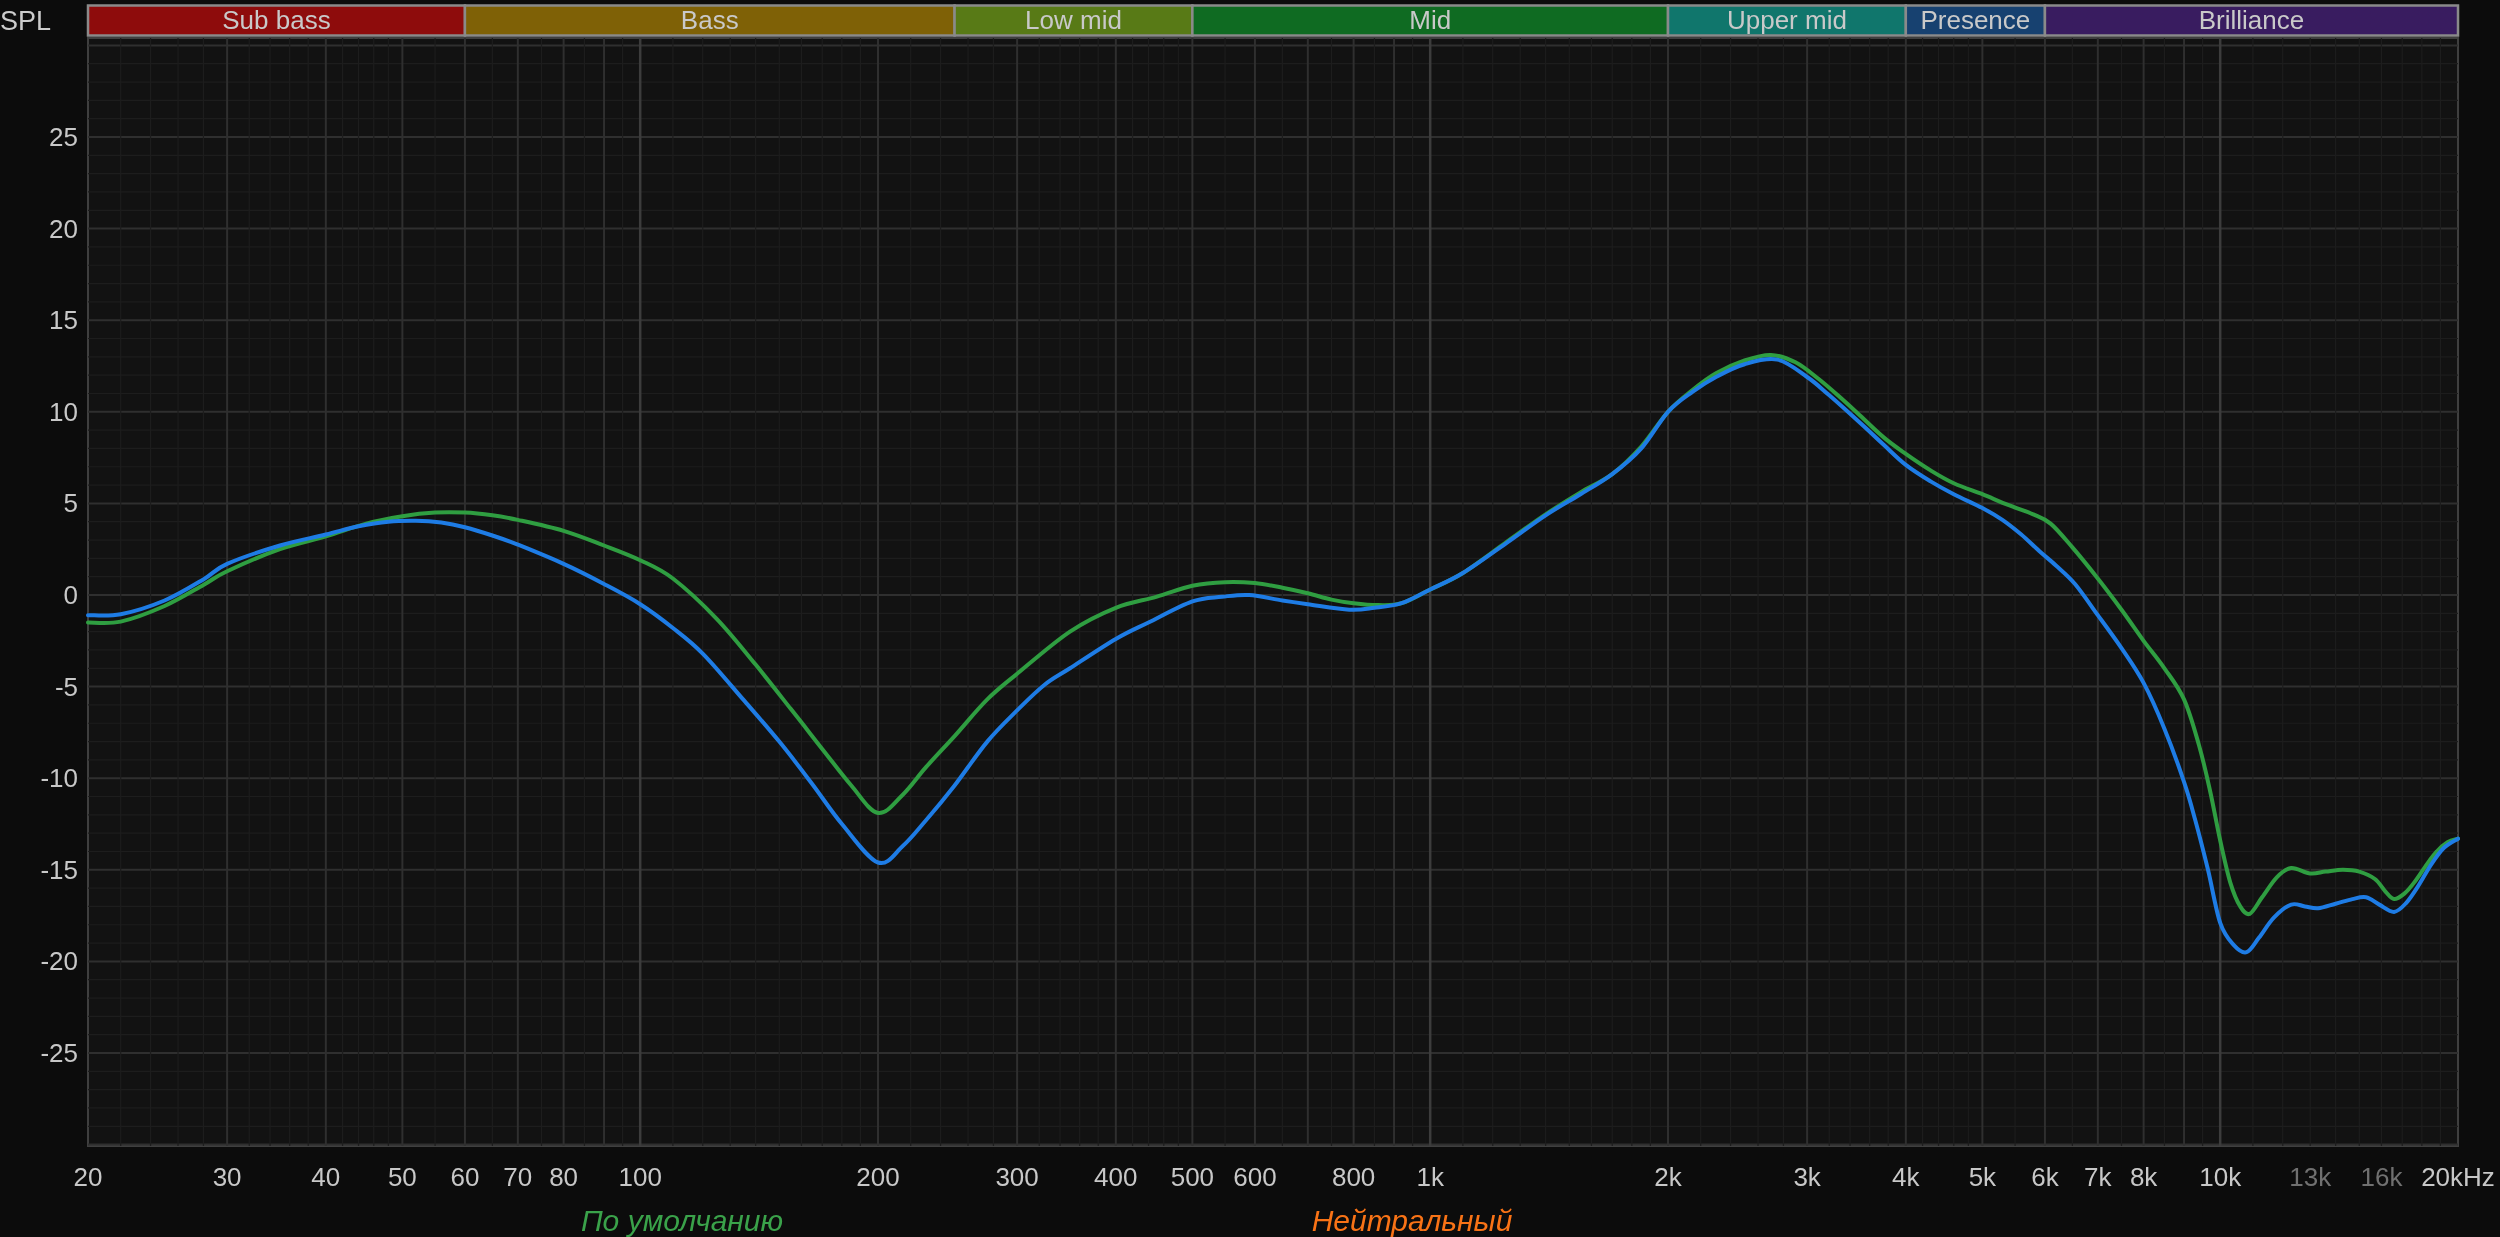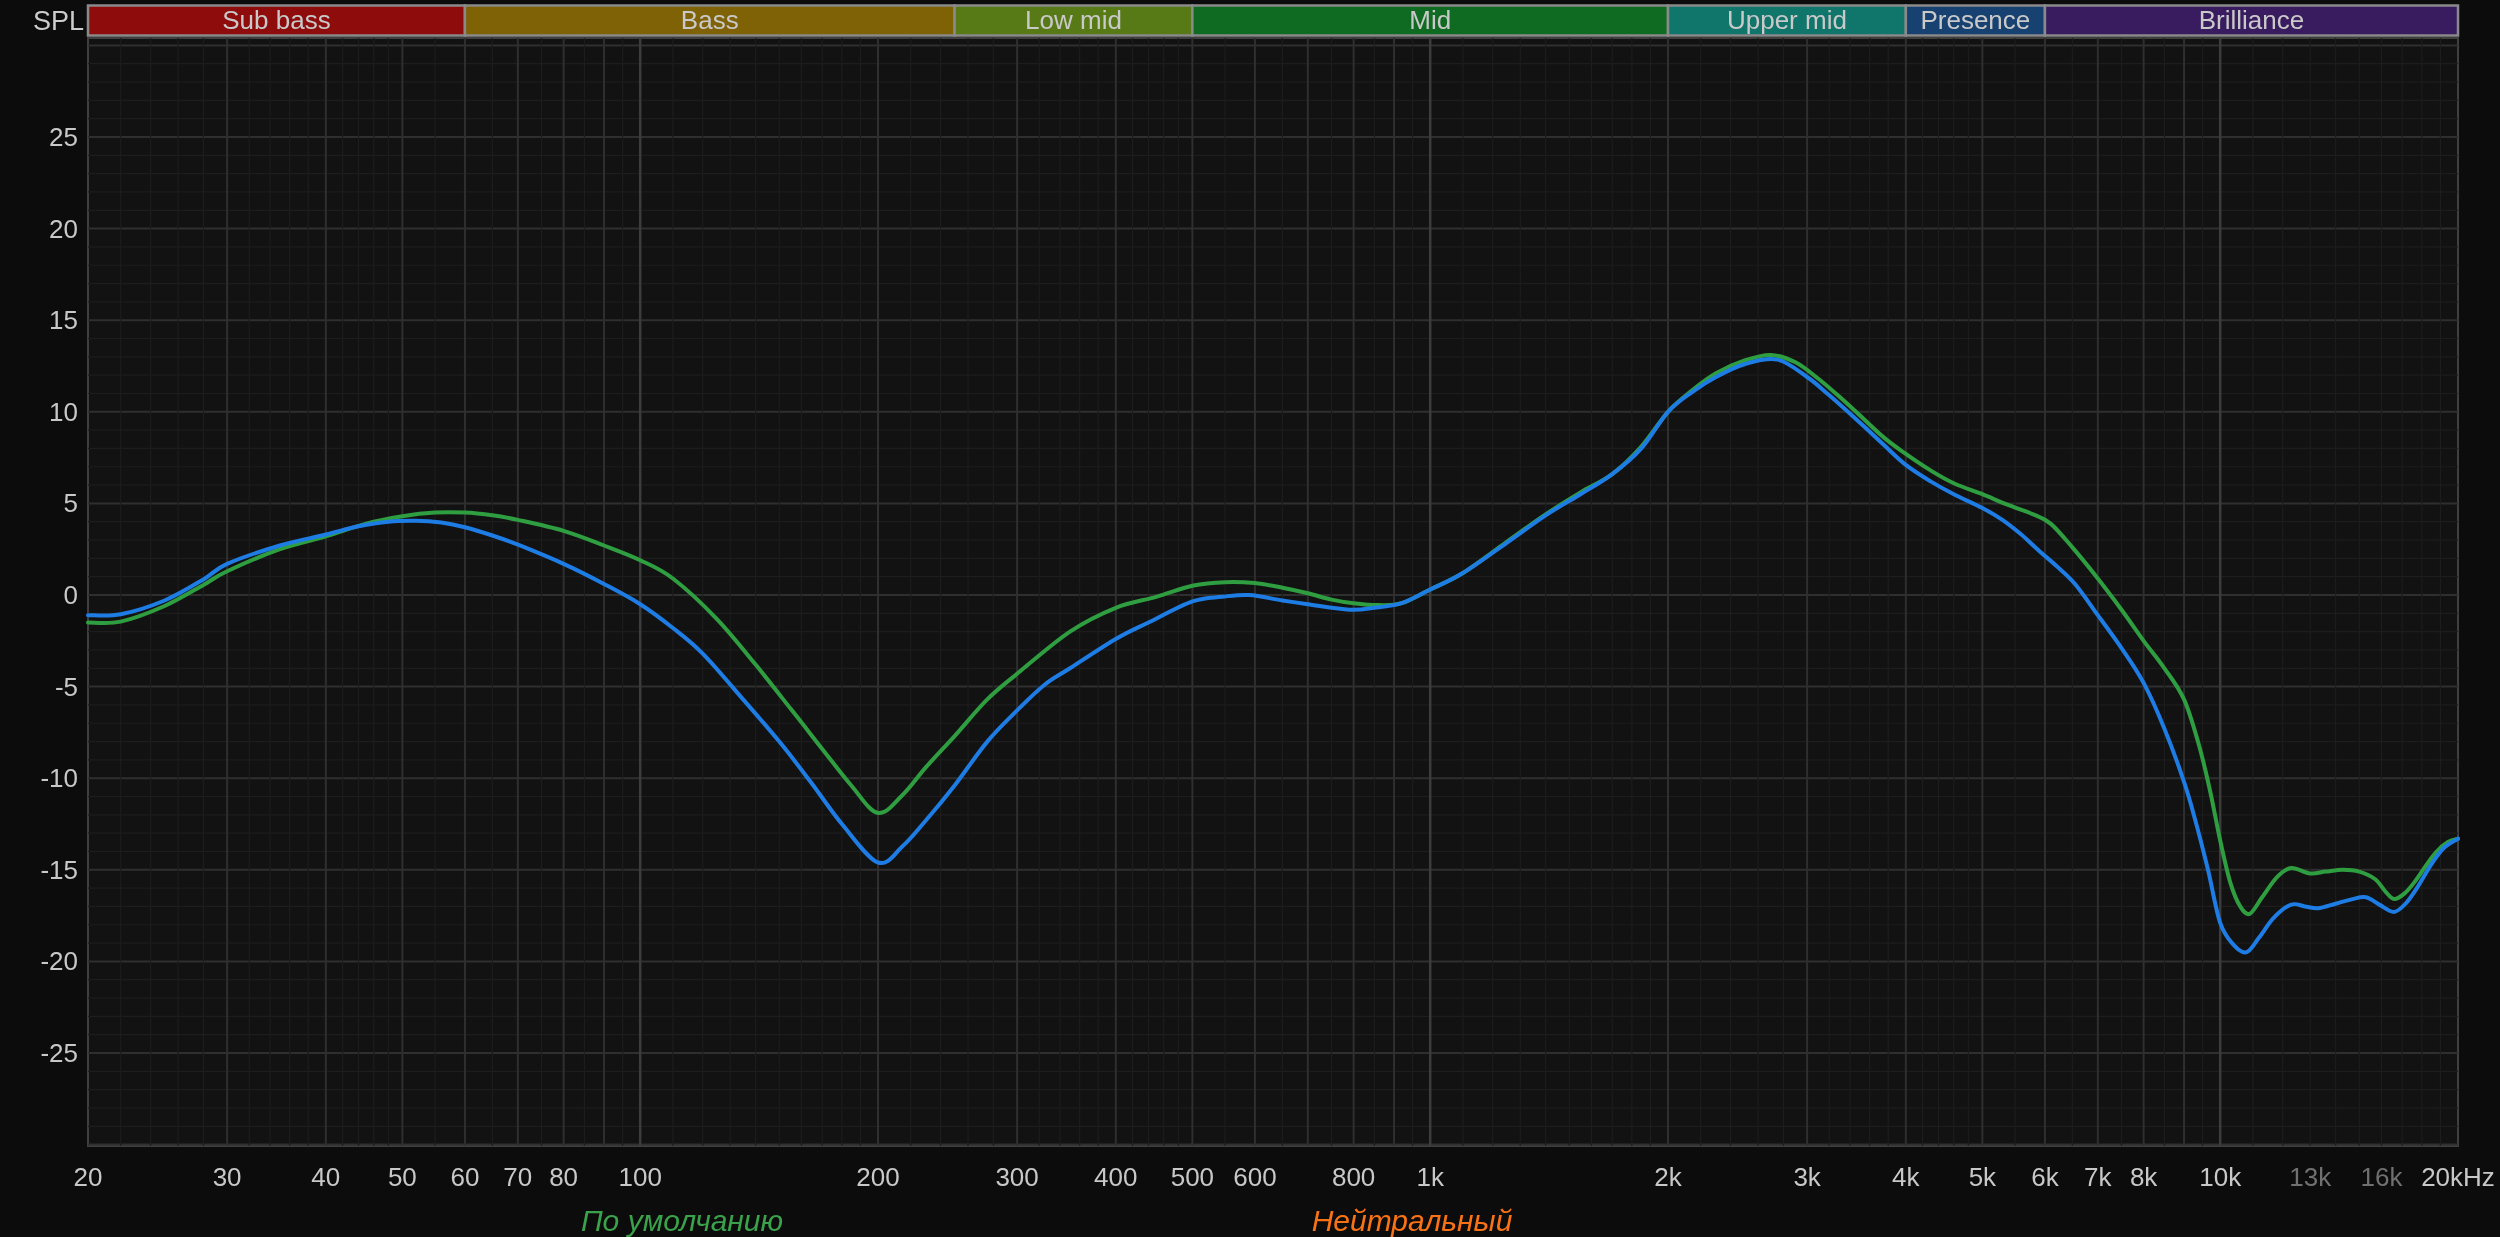--- a/index.html
+++ b/index.html
@@ -1,20 +1,20 @@
 <!DOCTYPE html>
 <html><head>
 <meta charset="utf-8">
 <style>
   html,body{margin:0;padding:0;background:#0c0c0c;}
   body{width:2500px;height:1237px;overflow:hidden;position:relative;
        font-family:"Liberation Sans",sans-serif;}
   .stage{position:absolute;inset:0;}
   svg{position:absolute;left:0;top:0;}
-  .spl{position:absolute;left:0;top:6px;width:84px;text-align:right;
+  .spl{position:absolute;left:0;top:6px;width:84px;
        color:#cccccc;font-size:27px;}
   .legend-item{position:absolute;top:1204px;transform:translateX(-50%);
        font-size:30px;white-space:nowrap;cursor:pointer;font-style:italic;}
 </style>
 </head>
 <body>
 
 <div class="stage">
   <svg id="chart" width="2500" height="1237" viewBox="0 0 2500 1237">
       <rect x="88" y="38" width="2370" height="1108" fill="#121212" stroke="#3f3f3f" stroke-width="2"></rect>

